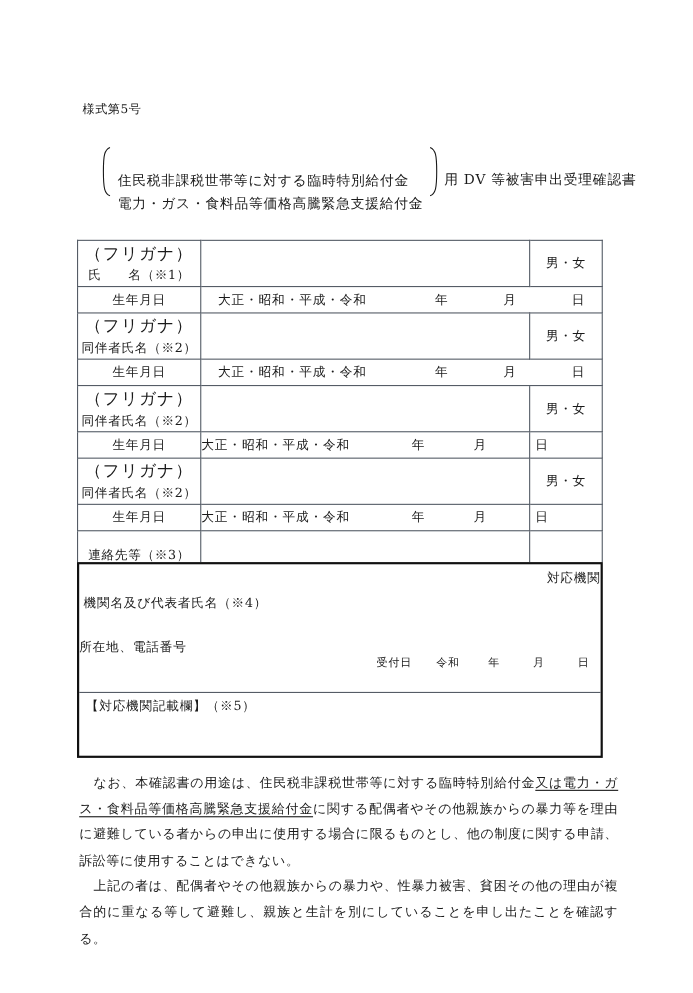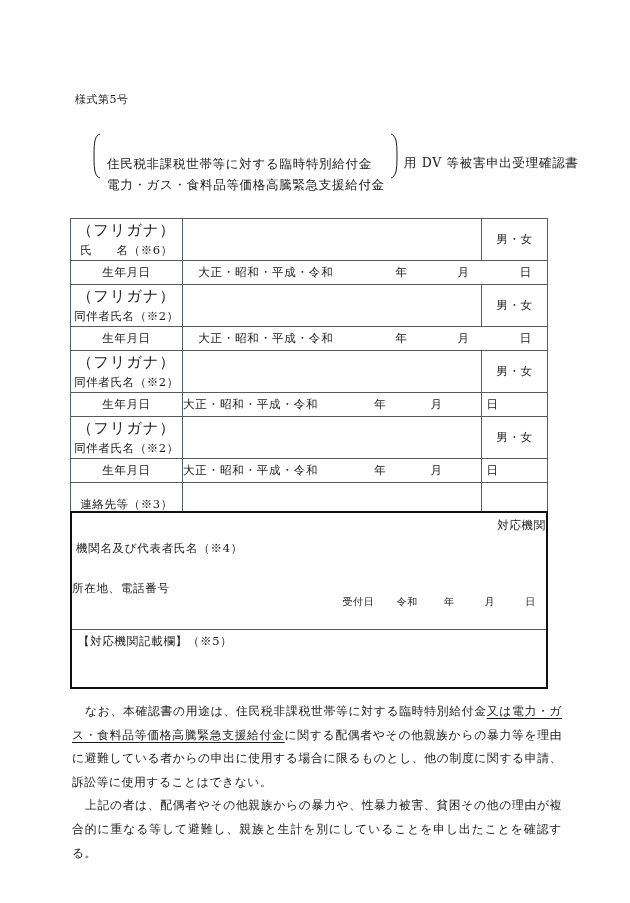--- a/index.html
+++ b/index.html
@@ -232,21 +232,21 @@
     <colgroup>
       <col class="col-label">
       <col>
       <col class="col-sex">
     </colgroup>
     <tbody>
 
       <tr class="row-name">
         <td class="cell-label">
           <span class="kana">（フリガナ）</span>
-          <span class="nm">氏　　名（※6）</span>
+          <span class="nm">氏　　名（※1）</span>
         </td>
         <td class="cell-blank"></td>
         <td class="cell-sex">男・女</td>
       </tr>
       <tr class="row-date">
         <td class="cell-label">生年月日</td>
         <td class="cell-date" colspan="2">
           <span class="era">大正・昭和・平成・令和</span><span class="y">年</span><span class="m">月</span><span class="d">日</span>
         </td>
       </tr>

